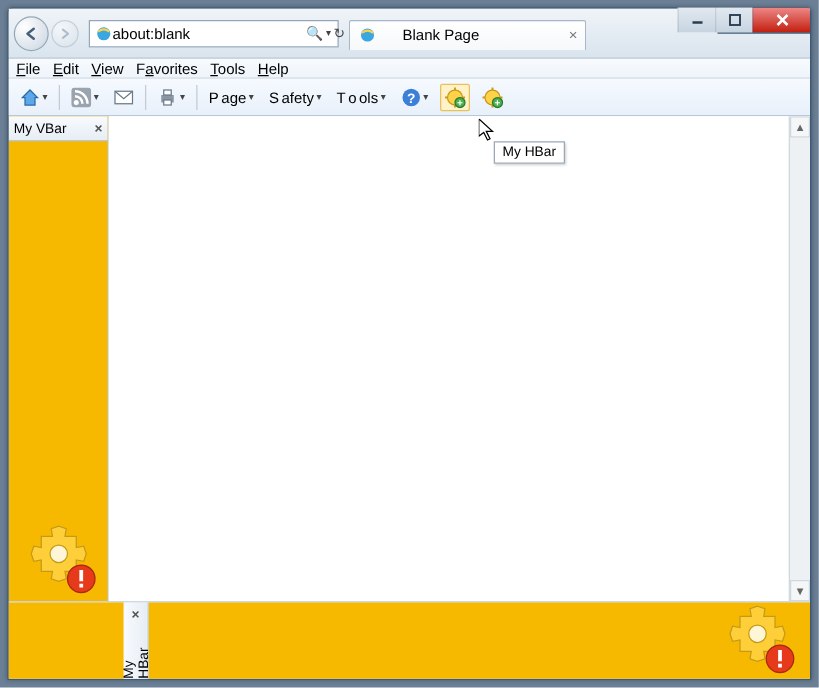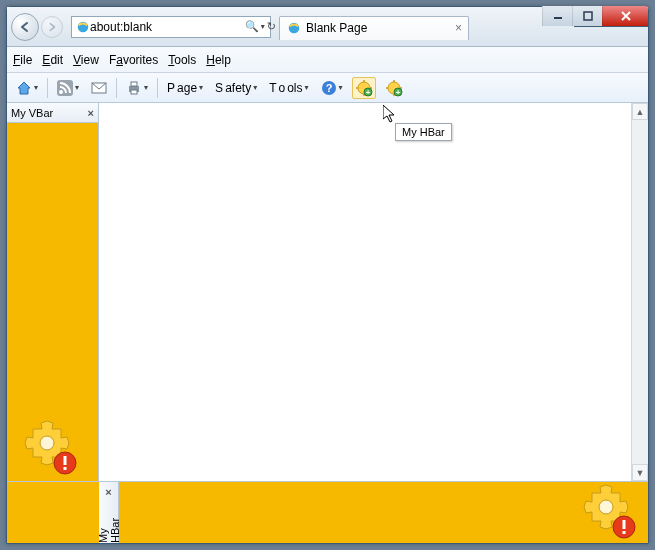--- a/index.html
+++ b/index.html
@@ -11,44 +11,44 @@
 .titlebar { height: 40px; background: linear-gradient(#f0f4f8, #d9e4ee); border-bottom: 1px solid #a8b8c8; display: flex; align-items: center; }
 .nav-buttons { display: flex; align-items: center; padding: 0 4px; }
 .nav-btn-back { width: 28px; height: 28px; border-radius: 50%; background: radial-gradient(circle at 30% 30%, #fff, #c8d4e0); border: 1px solid #96a8b8; display: flex; align-items: center; justify-content: center; cursor: pointer; }
 .nav-btn-fwd { width: 22px; height: 22px; border-radius: 50%; background: radial-gradient(circle at 30% 30%, #fafcfe, #d8e0e8); border: 1px solid #b0bcc8; display: flex; align-items: center; justify-content: center; margin-left: 2px; opacity: 0.6; }
 .addr-wrap { flex: 1; display: flex; align-items: center; margin: 0 4px; gap: 4px; }
 .favicon { width: 16px; height: 16px; display: inline-flex; align-items: center; justify-content: center; }
 .addr-field { flex: 1; height: 22px; border: 1px solid #93a7bb; background: #fff; display: flex; align-items: center; padding: 0 4px; font-size: 12px; }
 .addr-field input { border: none; flex: 1; font-size: 12px; outline: none; }
 .addr-btns { display: flex; align-items: center; gap: 2px; font-size: 11px; color: #444; padding-right: 4px; }
 .tab-area { display: flex; align-items: flex-end; height: 26px; margin-left: 4px; }
-.tab { height: 24px; min-width: 190px; background: linear-gradient(#fff,#f6f8fa); border: 1px solid #a8b8c8; border-bottom: none; border-radius: 2px 2px 0 0; display: flex; align-items: center; padding: 0 6px; font-size: 12px; gap: 4px; }
+.tab { height: 24px; min-width: 190px; background: linear-gradient(#fff,#f6f8fa); border: 1px solid #a8b8c8; border-bottom: none; border-radius: 2px 2px 0 0; display: flex; align-items: center; padding: 0 6px; font-size: 12px; gap: 20px; }
 .tab .close { margin-left: auto; color: #777; font-size: 12px; cursor: pointer; }
 .win-controls { margin-left: auto; display: flex; height: 22px; }
 .win-btn { width: 30px; height: 20px; display: flex; align-items: center; justify-content: center; border-left: 1px solid rgba(0,0,0,0.1); background: linear-gradient(#e2e9f0,#c6d4e1); font-size: 10px; }
 .win-btn.close-win { background: linear-gradient(#e88,#c21e0d); color: #fff; width: 46px; border-radius: 0 3px 0 0; }
 .title-icons { display: flex; gap: 8px; padding: 0 8px; color: #fff; }
 
 
-.menubar { height: 26px; background: linear-gradient(#f8fbfe,#eef4fa); border-bottom: 1px solid #c8d4e0; display: flex; align-items: center; padding: 0 6px; font-size: 12px; gap: 10px; }
+.menubar { height: 16px; background: linear-gradient(#f8fbfe,#eef4fa); border-bottom: 1px solid #c8d4e0; display: flex; align-items: center; padding: 0 6px; font-size: 12px; gap: 10px; }
 .menubar span { cursor: pointer; }
 .menubar .ul { text-decoration: underline; }
 
 
 .toolbar { height: 30px; background: linear-gradient(#f6faff,#e8f0fa); border-bottom: 1px solid #b8c8d8; display: flex; align-items: center; padding: 0 6px; gap: 6px; font-size: 12px; }
 .tool-btn { display: inline-flex; align-items: center; gap: 2px; padding: 2px 3px; cursor: pointer; border-radius: 2px; }
 .tool-btn.highlighted { background: #fff1c8; border: 1px solid #e6c35a; padding: 1px 2px; }
 .dd { font-size: 8px; color: #444; }
 .sep { width: 1px; height: 20px; background: #c0ccd8; }
 
 
 .client { flex: 1; display: flex; flex-direction: column; position: relative; }
 .middle { flex: 1; display: flex; overflow: hidden; }
 
-.vbar-panel { width: 92px; background: #f7b900; display: flex; flex-direction: column; border-right: 1px solid #b8c8d8; position: relative; }
+.vbar-panel { width: 80px; background: #f7b900; display: flex; flex-direction: column; border-right: 1px solid #b8c8d8; position: relative; }
 .vbar-header { height: 20px; background: linear-gradient(#f8fbfe,#e6edf4); border-bottom: 1px solid #b8c8d8; display: flex; align-items: center; padding: 0 4px; font-size: 11px; }
 .vbar-header .close { margin-left: auto; font-size: 11px; font-weight: bold; color: #555; cursor: pointer; }
 .gear-badge { position: absolute; width: 60px; height: 60px; display:flex;align-items:center;justify-content:center; }
 
 .page-area { flex: 1; background: #fff; position: relative; display:flex; }
 .page-white { flex:1; background:#fff; border: 0; }
 .scrollbar-v { width: 17px; background: #eef1f4; border-left: 1px solid #d0d8e0; position: relative; }
 .scrollbar-v .arrow { height: 17px; display:flex;align-items:center;justify-content:center;font-size:9px;color:#666; background:#f4f6f8;border:1px solid #d0d8e0; }
 
 .hbar-panel { height: 62px; display: flex; border-top: 1px solid #b8c8d8; }

